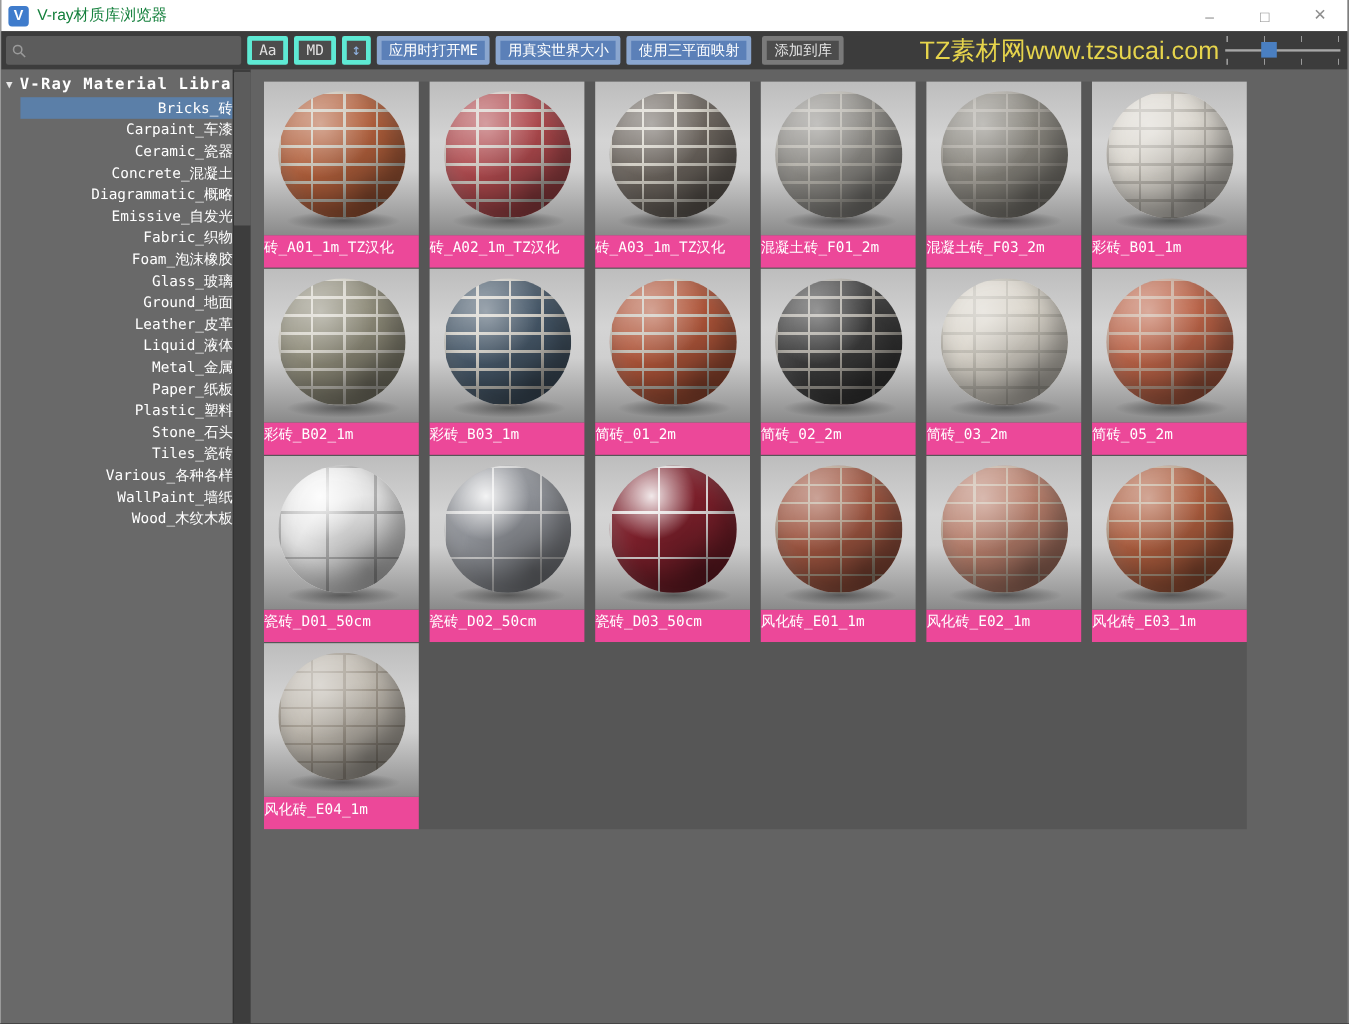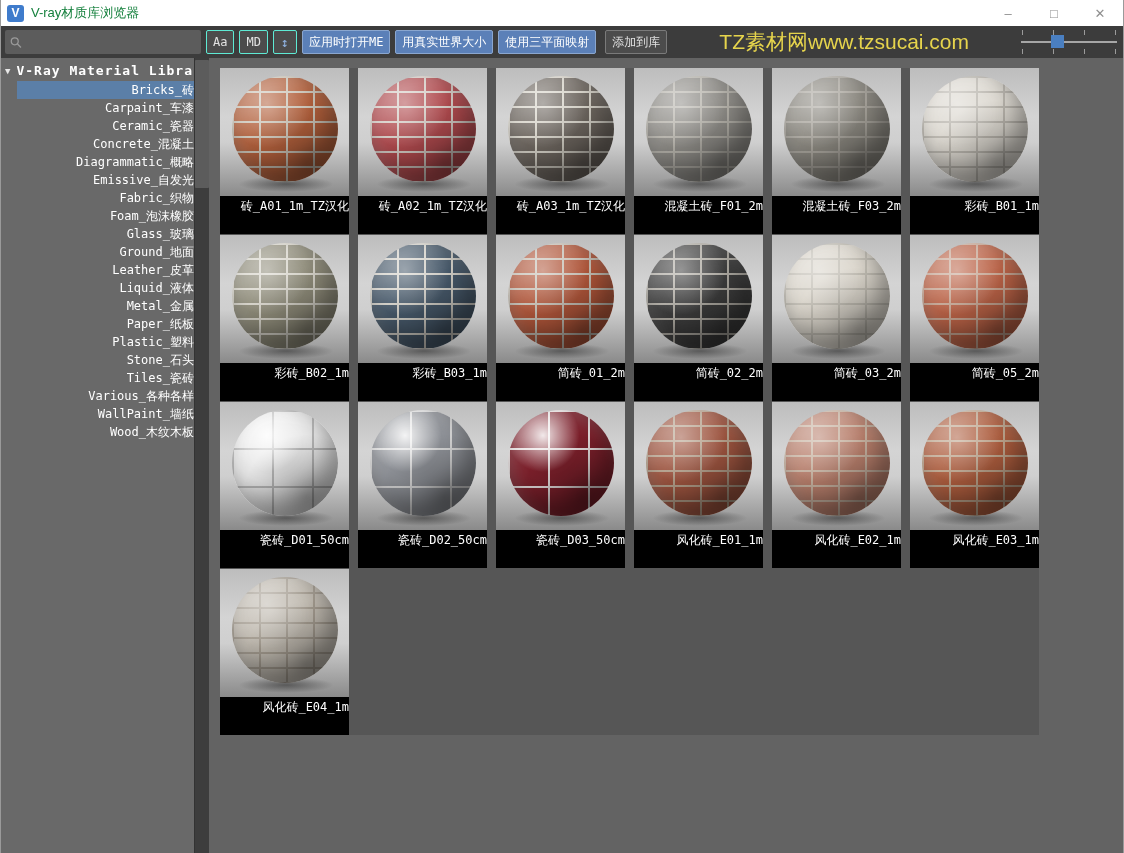--- a/index.html
+++ b/index.html
@@ -32,21 +32,21 @@
   }
   .search{
     width:196px;height:24px;background:#5c5c5c;border-radius:2px;
     display:flex;align-items:center;padding:0 5px;gap:4px;flex:none;
   }
   .search input{
     background:transparent;border:none;outline:none;color:#e8e8e8;
     font:12px "DejaVu Sans Mono",monospace;width:100%;
   }
   .tb-btn{
-    height:24px;padding:0 6px;border-radius:2px;border:1px solid #5eead4;
+    height:24px;padding:0 6px;border-radius:2px;border:4px solid #5eead4;
     background:#4c4c4c;color:#e2e2e2;font:12px "DejaVu Sans Mono",monospace;
     display:flex;align-items:center;justify-content:center;flex:none;cursor:default;
   }
   .tb-btn.blue{background:#5b80b8;border-color:#8aa6cf;color:#fff;}
   .tb-btn.updown{color:#8fb2e0;font-size:13px;width:24px;}
   .tb-btn.add{border-color:#7a7a7a;margin-left:4px;}
   .watermark{
     flex:1;text-align:center;font-family:"Liberation Sans","DejaVu Sans",sans-serif;
     font-size:21px;white-space:nowrap;
   }
@@ -104,22 +104,22 @@
     box-shadow:inset -10px -16px 22px rgba(0,0,0,.40), inset 8px 10px 16px rgba(255,255,255,.16);
   }
   .sphere.tile-pattern{
     background-image:
       radial-gradient(circle at 33% 24%, rgba(255,255,255,.9) 0%, rgba(255,255,255,0) 34%),
       radial-gradient(circle at 70% 82%, rgba(0,0,0,.30) 0%, rgba(0,0,0,0) 55%),
       repeating-linear-gradient(90deg, var(--mortar) 0 2px, transparent 2px 40px),
       repeating-linear-gradient(180deg, var(--mortar) 0 2px, var(--brick) 2px 38px);
   }
   .tile-label{
-    height:38px;line-height:21px;text-align:right;color:#fff;font-size:12px;
-    background:#000000;white-space:nowrap;overflow:hidden;
+    height:27px;line-height:21px;text-align:left;color:#fff;font-size:12px;
+    background:#ec4899;white-space:nowrap;overflow:hidden;
   }
 </style>
 </head>
 <body>
 
 <div class="window">
 
   <div class="titlebar">
     <span class="app-icon">V</span>
     <span class="title">V-ray材质库浏览器</span>
@@ -140,21 +140,21 @@
     </div>
     <button class="tb-btn">Aa</button>
     <button class="tb-btn">MD</button>
     <button class="tb-btn updown">
         <span>↕</span>
       </button>
     <button class="tb-btn blue">应用时打开ME</button>
     <button class="tb-btn blue">用真实世界大小</button>
     <button class="tb-btn blue">使用三平面映射</button>
     <button class="tb-btn add">添加到库</button>
-    <div class="watermark" style="color: rgb(230, 212, 76);">TZ素材网www.tzsucai.com</div>
+    <div class="watermark" style="color: rgb(230, 212, 76); text-align: right;">TZ素材网www.tzsucai.com</div>
     <div class="slider">
       <div class="track"></div>
       <div class="handle" id="slider-handle" style="left: calc(38% - 6px);"></div>
     </div>
   </div>
 
   <div class="content">
     <aside class="sidebar">
       <div class="tree-root">
         <span class="tri">▼</span>

